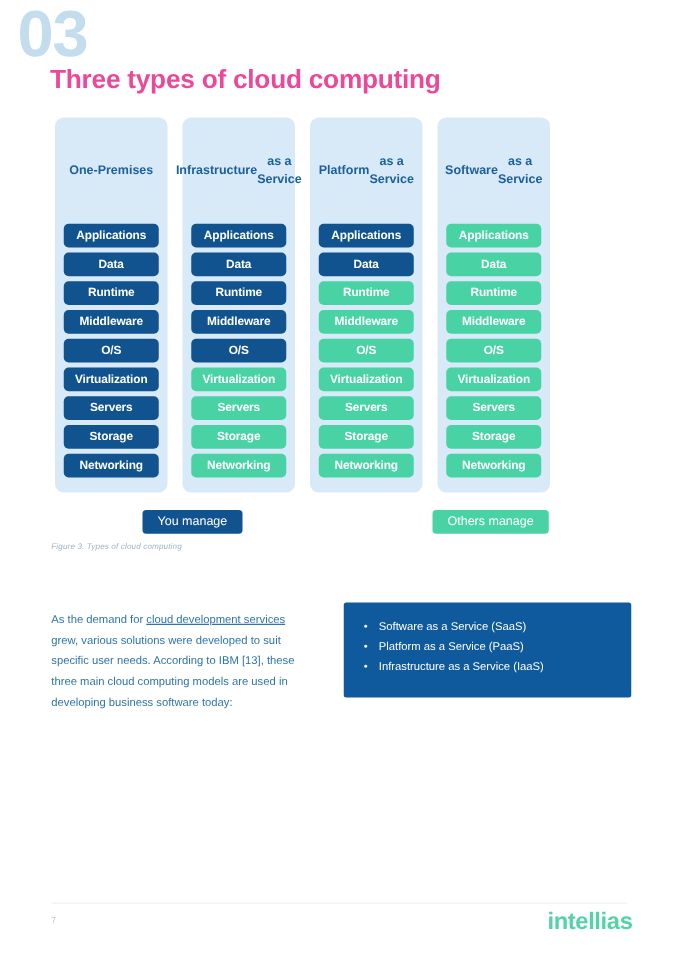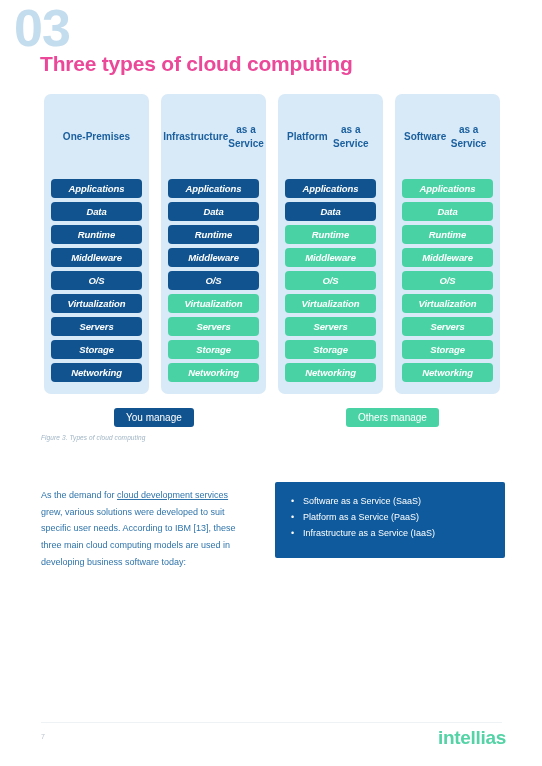--- a/index.html
+++ b/index.html
@@ -43,21 +43,21 @@
   
   .diagram {
     position: absolute;
     left: 44px;
     top: 94px;
     width: 462px;
     display: flex;
     gap: 12px;
   }
   .col-card {
-    width: 105px;
+    width: 90px;
     background: #d8e9f7;
     border-radius: 7px;
     padding: 0 7px 12px 7px;
     box-sizing: border-box;
     display: flex;
     flex-direction: column;
   }
   .col-header {
     height: 85px;
     display: flex;
@@ -68,21 +68,20 @@
     font-weight: 700;
     color: #1a5f9e;
     line-height: 1.35;
     padding: 0 2px;
     box-sizing: border-box;
   }
   .layer-stack {
     display: flex;
     flex-direction: column;
     gap: 4px;
-    font-style: italic;
   }
   .layer {
     height: 19px;
     border-radius: 4px;
     display: flex;
     align-items: center;
     justify-content: center;
     font-size: 9.5px;
     font-weight: 700;
     color: #ffffff;

